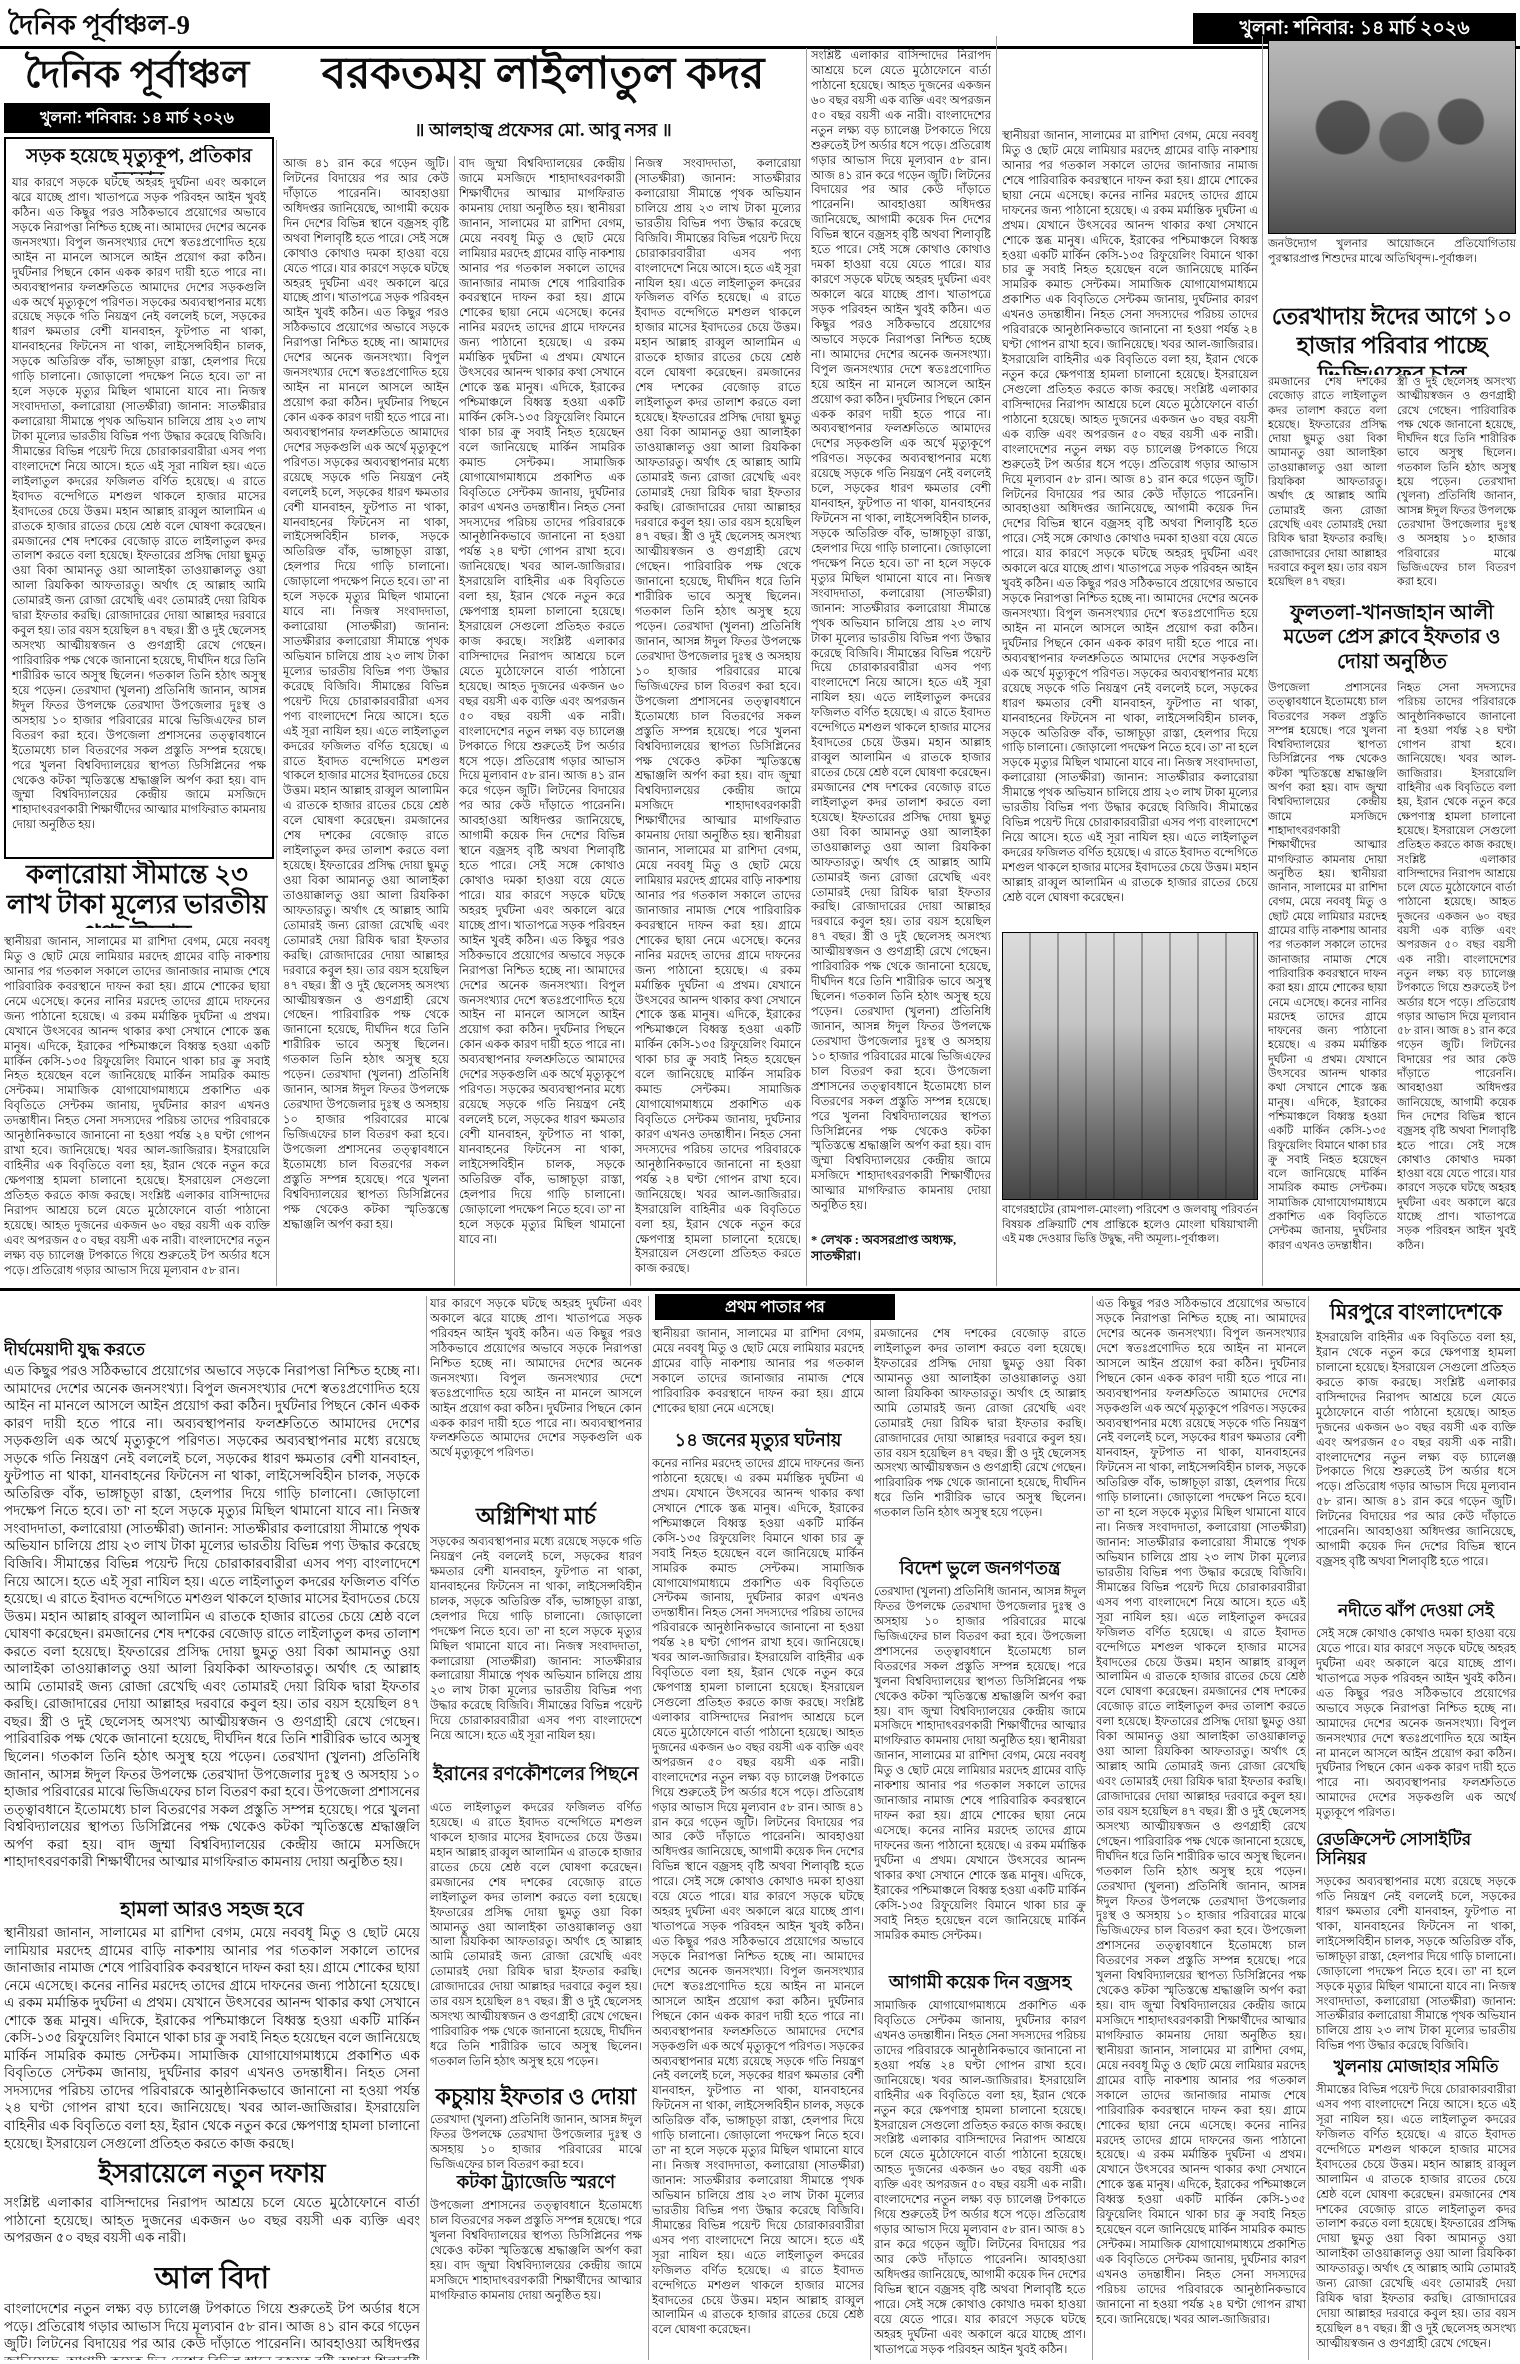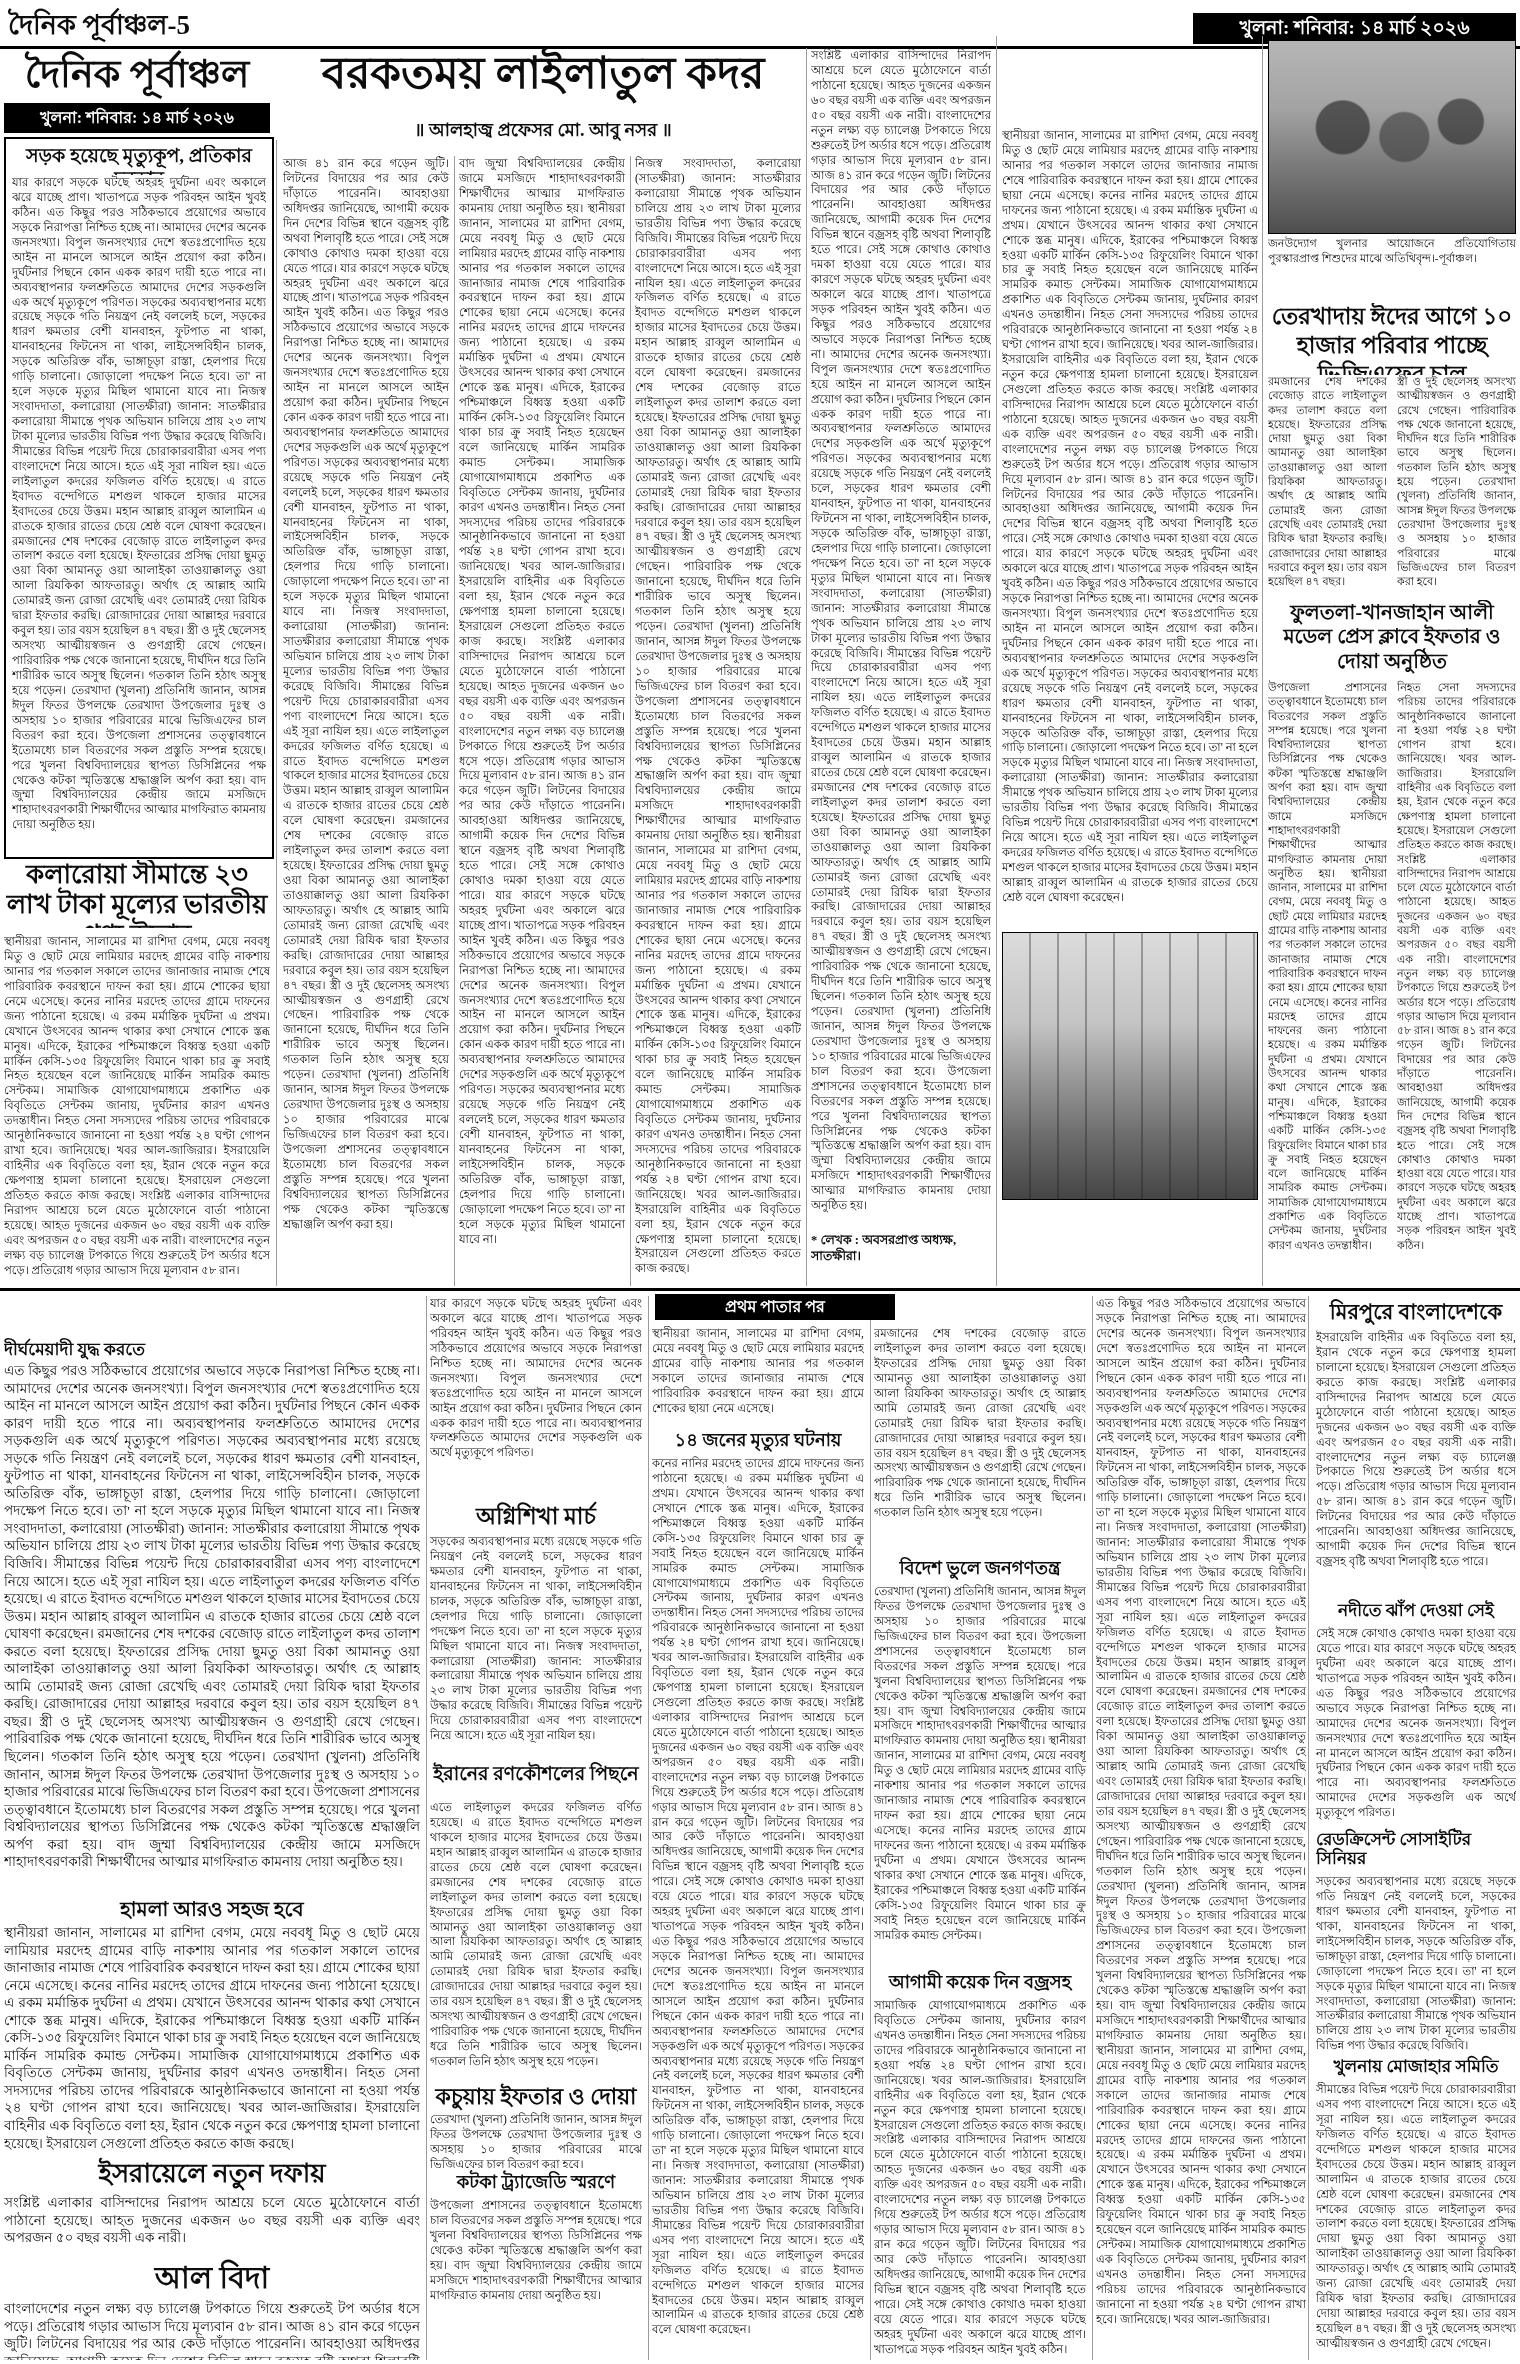--- a/index.html
+++ b/index.html
@@ -23,21 +23,21 @@
      linear-gradient(180deg,#b6b6b6 0%,#a3a3a3 35%,#7e7e7e 62%,#4e4e4e 100%);}
   #photo2{background:
      repeating-linear-gradient(90deg, transparent 0 26px, rgba(30,30,30,.35) 26px 28px),
      linear-gradient(180deg,#dcdcdc 0%,#c4c4c4 34%,#9e9e9e 52%,#6d6d6d 76%,#454545 100%);}
 </style>
 </head>
 <body>
 
 <div id="page">
 
-  <div class="abs" style="left:8px;top:4px;width:420px;height:38px;font-size:27px;font-weight:bold;">দৈনিক পূর্বাঞ্চল-5</div>
+  <div class="abs" style="left:8px;top:4px;width:420px;height:38px;font-size:27px;font-weight:bold;">দৈনিক পূর্বাঞ্চল-9</div>
   <div class="abs bar" style="left:1193px;top:13px;width:323px;height:31px;font-size:19px;">খুলনা: শনিবার: ১৪ মার্চ ২০২৬</div>
   <div class="hrule" style="left:0;top:46px;width:1520px;height:3px;"></div>
 
   <div class="abs" style="left:4px;top:54px;width:266px;height:46px;text-align:center;font-size:38px;font-weight:bold;line-height:1.1;">দৈনিক পূর্বাঞ্চল</div>
   <div class="abs bar" style="left:4px;top:103px;width:266px;height:30px;font-size:16px;">খুলনা: শনিবার: ১৪ মার্চ ২০২৬</div>
 
   <div class="abs" style="left:4px;top:137px;width:254px;height:706px;border:2px solid #000;padding:6px;">
     <div class="hl" style="font-size:19px;line-height:1.2;height:30px;overflow:hidden;">সড়ক হয়েছে মৃত্যুকূপ, প্রতিকার দরকার</div>
     <div class="fill-text" style="height:668px;font-size:11.5px;">যার কারণে সড়কে ঘটছে অহরহ দুর্ঘটনা এবং অকালে ঝরে যাচ্ছে প্রাণ। খাতাপত্রে সড়ক পরিবহন আইন খুবই কঠিন। এত কিছুর পরও সঠিকভাবে প্রয়োগের অভাবে সড়কে নিরাপত্তা নিশ্চিত হচ্ছে না। আমাদের দেশের অনেক জনসংখ্যা। বিপুল জনসংখ্যার দেশে স্বতঃপ্রণোদিত হয়ে আইন না মানলে আসলে আইন প্রয়োগ করা কঠিন। দুর্ঘটনার পিছনে কোন একক কারণ দায়ী হতে পারে না। অব্যবস্থাপনার ফলশ্রুতিতে আমাদের দেশের সড়কগুলি এক অর্থে মৃত্যুকূপে পরিণত। সড়কের অব্যবস্থাপনার মধ্যে রয়েছে সড়কে গতি নিয়ন্ত্রণ নেই বললেই চলে, সড়কের ধারণ ক্ষমতার বেশী যানবাহন, ফুটপাত না থাকা, যানবাহনের ফিটনেস না থাকা, লাইসেন্সবিহীন চালক, সড়কে অতিরিক্ত বাঁক, ভাঙ্গাচূড়া রাস্তা, হেলপার দিয়ে গাড়ি চালানো। জোড়ালো পদক্ষেপ নিতে হবে। তা' না হলে সড়কে মৃত্যুর মিছিল থামানো যাবে না। নিজস্ব সংবাদদাতা, কলারোয়া (সাতক্ষীরা) জানান: সাতক্ষীরার কলারোয়া সীমান্তে পৃথক অভিযান চালিয়ে প্রায় ২৩ লাখ টাকা মূল্যের ভারতীয় বিভিন্ন পণ্য উদ্ধার করেছে বিজিবি। সীমান্তের বিভিন্ন পয়েন্ট দিয়ে চোরাকারবারীরা এসব পণ্য বাংলাদেশে নিয়ে আসে। হতে এই সূরা নাযিল হয়। এতে লাইলাতুল কদরের ফজিলত বর্ণিত হয়েছে। এ রাতে ইবাদত বন্দেগিতে মশগুল থাকলে হাজার মাসের ইবাদতের চেয়ে উত্তম। মহান আল্লাহ রাব্বুল আলামিন এ রাতকে হাজার রাতের চেয়ে শ্রেষ্ঠ বলে ঘোষণা করেছেন। রমজানের শেষ দশকের বেজোড় রাতে লাইলাতুল কদর তালাশ করতে বলা হয়েছে। ইফতারের প্রসিদ্ধ দোয়া ছুমতু ওয়া বিকা আমানতু ওয়া আলাইকা তাওয়াক্কালতু ওয়া আলা রিযকিকা আফতারতু। অর্থাৎ হে আল্লাহ আমি তোমারই জন্য রোজা রেখেছি এবং তোমারই দেয়া রিযিক দ্বারা ইফতার করছি। রোজাদারের দোয়া আল্লাহর দরবারে কবুল হয়। তার বয়স হয়েছিল ৪৭ বছর। স্ত্রী ও দুই ছেলেসহ অসংখ্য আত্মীয়স্বজন ও গুণগ্রাহী রেখে গেছেন। পারিবারিক পক্ষ থেকে জানানো হয়েছে, দীর্ঘদিন ধরে তিনি শারীরিক ভাবে অসুস্থ ছিলেন। গতকাল তিনি হঠাৎ অসুস্থ হয়ে পড়েন। তেরখাদা (খুলনা) প্রতিনিধি জানান, আসন্ন ঈদুল ফিতর উপলক্ষে তেরখাদা উপজেলার দুঃস্থ ও অসহায় ১০ হাজার পরিবারের মাঝে ভিজিএফের চাল বিতরণ করা হবে। উপজেলা প্রশাসনের তত্ত্বাবধানে ইতোমধ্যে চাল বিতরণের সকল প্রস্তুতি সম্পন্ন হয়েছে। পরে খুলনা বিশ্ববিদ্যালয়ের স্থাপত্য ডিসিপ্লিনের পক্ষ থেকেও কটকা স্মৃতিস্তম্ভে শ্রদ্ধাঞ্জলি অর্পণ করা হয়। বাদ জুম্মা বিশ্ববিদ্যালয়ের কেন্দ্রীয় জামে মসজিদে শাহাদাৎবরণকারী শিক্ষার্থীদের আত্মার মাগফিরাত কামনায় দোয়া অনুষ্ঠিত হয়।</div>
   </div>
@@ -48,20 +48,21 @@
   <div class="abs hl" style="left:283px;top:48px;width:520px;height:58px;font-size:44px;line-height:1.2;overflow:hidden;">বরকতময় লাইলাতুল কদর</div>
   <div class="abs hl" style="left:283px;top:116px;width:520px;height:30px;font-size:18px;overflow:hidden;">॥ আলহাজ্ব প্রফেসর মো. আবু নসর ॥</div>
   <div class="abs fill-text" style="left:283px;top:156px;width:166px;height:1128px;font-size:11.5px;">আজ ৪১ রান করে গড়েন জুটি। লিটনের বিদায়ের পর আর কেউ দাঁড়াতে পারেননি। আবহাওয়া অধিদপ্তর জানিয়েছে, আগামী কয়েক দিন দেশের বিভিন্ন স্থানে বজ্রসহ বৃষ্টি অথবা শিলাবৃষ্টি হতে পারে। সেই সঙ্গে কোথাও কোথাও দমকা হাওয়া বয়ে যেতে পারে। যার কারণে সড়কে ঘটছে অহরহ দুর্ঘটনা এবং অকালে ঝরে যাচ্ছে প্রাণ। খাতাপত্রে সড়ক পরিবহন আইন খুবই কঠিন। এত কিছুর পরও সঠিকভাবে প্রয়োগের অভাবে সড়কে নিরাপত্তা নিশ্চিত হচ্ছে না। আমাদের দেশের অনেক জনসংখ্যা। বিপুল জনসংখ্যার দেশে স্বতঃপ্রণোদিত হয়ে আইন না মানলে আসলে আইন প্রয়োগ করা কঠিন। দুর্ঘটনার পিছনে কোন একক কারণ দায়ী হতে পারে না। অব্যবস্থাপনার ফলশ্রুতিতে আমাদের দেশের সড়কগুলি এক অর্থে মৃত্যুকূপে পরিণত। সড়কের অব্যবস্থাপনার মধ্যে রয়েছে সড়কে গতি নিয়ন্ত্রণ নেই বললেই চলে, সড়কের ধারণ ক্ষমতার বেশী যানবাহন, ফুটপাত না থাকা, যানবাহনের ফিটনেস না থাকা, লাইসেন্সবিহীন চালক, সড়কে অতিরিক্ত বাঁক, ভাঙ্গাচূড়া রাস্তা, হেলপার দিয়ে গাড়ি চালানো। জোড়ালো পদক্ষেপ নিতে হবে। তা' না হলে সড়কে মৃত্যুর মিছিল থামানো যাবে না। নিজস্ব সংবাদদাতা, কলারোয়া (সাতক্ষীরা) জানান: সাতক্ষীরার কলারোয়া সীমান্তে পৃথক অভিযান চালিয়ে প্রায় ২৩ লাখ টাকা মূল্যের ভারতীয় বিভিন্ন পণ্য উদ্ধার করেছে বিজিবি। সীমান্তের বিভিন্ন পয়েন্ট দিয়ে চোরাকারবারীরা এসব পণ্য বাংলাদেশে নিয়ে আসে। হতে এই সূরা নাযিল হয়। এতে লাইলাতুল কদরের ফজিলত বর্ণিত হয়েছে। এ রাতে ইবাদত বন্দেগিতে মশগুল থাকলে হাজার মাসের ইবাদতের চেয়ে উত্তম। মহান আল্লাহ রাব্বুল আলামিন এ রাতকে হাজার রাতের চেয়ে শ্রেষ্ঠ বলে ঘোষণা করেছেন। রমজানের শেষ দশকের বেজোড় রাতে লাইলাতুল কদর তালাশ করতে বলা হয়েছে। ইফতারের প্রসিদ্ধ দোয়া ছুমতু ওয়া বিকা আমানতু ওয়া আলাইকা তাওয়াক্কালতু ওয়া আলা রিযকিকা আফতারতু। অর্থাৎ হে আল্লাহ আমি তোমারই জন্য রোজা রেখেছি এবং তোমারই দেয়া রিযিক দ্বারা ইফতার করছি। রোজাদারের দোয়া আল্লাহর দরবারে কবুল হয়। তার বয়স হয়েছিল ৪৭ বছর। স্ত্রী ও দুই ছেলেসহ অসংখ্য আত্মীয়স্বজন ও গুণগ্রাহী রেখে গেছেন। পারিবারিক পক্ষ থেকে জানানো হয়েছে, দীর্ঘদিন ধরে তিনি শারীরিক ভাবে অসুস্থ ছিলেন। গতকাল তিনি হঠাৎ অসুস্থ হয়ে পড়েন। তেরখাদা (খুলনা) প্রতিনিধি জানান, আসন্ন ঈদুল ফিতর উপলক্ষে তেরখাদা উপজেলার দুঃস্থ ও অসহায় ১০ হাজার পরিবারের মাঝে ভিজিএফের চাল বিতরণ করা হবে। উপজেলা প্রশাসনের তত্ত্বাবধানে ইতোমধ্যে চাল বিতরণের সকল প্রস্তুতি সম্পন্ন হয়েছে। পরে খুলনা বিশ্ববিদ্যালয়ের স্থাপত্য ডিসিপ্লিনের পক্ষ থেকেও কটকা স্মৃতিস্তম্ভে শ্রদ্ধাঞ্জলি অর্পণ করা হয়।</div>
   <div class="abs fill-text" style="left:459px;top:156px;width:166px;height:1128px;font-size:11.5px;">বাদ জুম্মা বিশ্ববিদ্যালয়ের কেন্দ্রীয় জামে মসজিদে শাহাদাৎবরণকারী শিক্ষার্থীদের আত্মার মাগফিরাত কামনায় দোয়া অনুষ্ঠিত হয়। স্থানীয়রা জানান, সালামের মা রাশিদা বেগম, মেয়ে নববধূ মিতু ও ছোট মেয়ে লামিয়ার মরদেহ গ্রামের বাড়ি নাকশায় আনার পর গতকাল সকালে তাদের জানাজার নামাজ শেষে পারিবারিক কবরস্থানে দাফন করা হয়। গ্রামে শোকের ছায়া নেমে এসেছে। কনের নানির মরদেহ তাদের গ্রামে দাফনের জন্য পাঠানো হয়েছে। এ রকম মর্মান্তিক দুর্ঘটনা এ প্রথম। যেখানে উৎসবের আনন্দ থাকার কথা সেখানে শোকে স্তব্ধ মানুষ। এদিকে, ইরাকের পশ্চিমাঞ্চলে বিধ্বস্ত হওয়া একটি মার্কিন কেসি-১৩৫ রিফুয়েলিং বিমানে থাকা চার ক্রু সবাই নিহত হয়েছেন বলে জানিয়েছে মার্কিন সামরিক কমান্ড সেন্টকম। সামাজিক যোগাযোগমাধ্যমে প্রকাশিত এক বিবৃতিতে সেন্টকম জানায়, দুর্ঘটনার কারণ এখনও তদন্তাধীন। নিহত সেনা সদস্যদের পরিচয় তাদের পরিবারকে আনুষ্ঠানিকভাবে জানানো না হওয়া পর্যন্ত ২৪ ঘণ্টা গোপন রাখা হবে। জানিয়েছে। খবর আল-জাজিরার। ইসরায়েলি বাহিনীর এক বিবৃতিতে বলা হয়, ইরান থেকে নতুন করে ক্ষেপণাস্ত্র হামলা চালানো হয়েছে। ইসরায়েল সেগুলো প্রতিহত করতে কাজ করছে। সংশ্লিষ্ট এলাকার বাসিন্দাদের নিরাপদ আশ্রয়ে চলে যেতে মুঠোফোনে বার্তা পাঠানো হয়েছে। আহত দুজনের একজন ৬০ বছর বয়সী এক ব্যক্তি এবং অপরজন ৫০ বছর বয়সী এক নারী। বাংলাদেশের নতুন লক্ষ্য বড় চ্যালেঞ্জ টপকাতে গিয়ে শুরুতেই টপ অর্ডার ধসে পড়ে। প্রতিরোধ গড়ার আভাস দিয়ে মূল্যবান ৫৮ রান। আজ ৪১ রান করে গড়েন জুটি। লিটনের বিদায়ের পর আর কেউ দাঁড়াতে পারেননি। আবহাওয়া অধিদপ্তর জানিয়েছে, আগামী কয়েক দিন দেশের বিভিন্ন স্থানে বজ্রসহ বৃষ্টি অথবা শিলাবৃষ্টি হতে পারে। সেই সঙ্গে কোথাও কোথাও দমকা হাওয়া বয়ে যেতে পারে। যার কারণে সড়কে ঘটছে অহরহ দুর্ঘটনা এবং অকালে ঝরে যাচ্ছে প্রাণ। খাতাপত্রে সড়ক পরিবহন আইন খুবই কঠিন। এত কিছুর পরও সঠিকভাবে প্রয়োগের অভাবে সড়কে নিরাপত্তা নিশ্চিত হচ্ছে না। আমাদের দেশের অনেক জনসংখ্যা। বিপুল জনসংখ্যার দেশে স্বতঃপ্রণোদিত হয়ে আইন না মানলে আসলে আইন প্রয়োগ করা কঠিন। দুর্ঘটনার পিছনে কোন একক কারণ দায়ী হতে পারে না। অব্যবস্থাপনার ফলশ্রুতিতে আমাদের দেশের সড়কগুলি এক অর্থে মৃত্যুকূপে পরিণত। সড়কের অব্যবস্থাপনার মধ্যে রয়েছে সড়কে গতি নিয়ন্ত্রণ নেই বললেই চলে, সড়কের ধারণ ক্ষমতার বেশী যানবাহন, ফুটপাত না থাকা, যানবাহনের ফিটনেস না থাকা, লাইসেন্সবিহীন চালক, সড়কে অতিরিক্ত বাঁক, ভাঙ্গাচূড়া রাস্তা, হেলপার দিয়ে গাড়ি চালানো। জোড়ালো পদক্ষেপ নিতে হবে। তা' না হলে সড়কে মৃত্যুর মিছিল থামানো যাবে না।</div>
   <div class="abs fill-text" style="left:635px;top:156px;width:166px;height:1128px;font-size:11.5px;">নিজস্ব সংবাদদাতা, কলারোয়া (সাতক্ষীরা) জানান: সাতক্ষীরার কলারোয়া সীমান্তে পৃথক অভিযান চালিয়ে প্রায় ২৩ লাখ টাকা মূল্যের ভারতীয় বিভিন্ন পণ্য উদ্ধার করেছে বিজিবি। সীমান্তের বিভিন্ন পয়েন্ট দিয়ে চোরাকারবারীরা এসব পণ্য বাংলাদেশে নিয়ে আসে। হতে এই সূরা নাযিল হয়। এতে লাইলাতুল কদরের ফজিলত বর্ণিত হয়েছে। এ রাতে ইবাদত বন্দেগিতে মশগুল থাকলে হাজার মাসের ইবাদতের চেয়ে উত্তম। মহান আল্লাহ রাব্বুল আলামিন এ রাতকে হাজার রাতের চেয়ে শ্রেষ্ঠ বলে ঘোষণা করেছেন। রমজানের শেষ দশকের বেজোড় রাতে লাইলাতুল কদর তালাশ করতে বলা হয়েছে। ইফতারের প্রসিদ্ধ দোয়া ছুমতু ওয়া বিকা আমানতু ওয়া আলাইকা তাওয়াক্কালতু ওয়া আলা রিযকিকা আফতারতু। অর্থাৎ হে আল্লাহ আমি তোমারই জন্য রোজা রেখেছি এবং তোমারই দেয়া রিযিক দ্বারা ইফতার করছি। রোজাদারের দোয়া আল্লাহর দরবারে কবুল হয়। তার বয়স হয়েছিল ৪৭ বছর। স্ত্রী ও দুই ছেলেসহ অসংখ্য আত্মীয়স্বজন ও গুণগ্রাহী রেখে গেছেন। পারিবারিক পক্ষ থেকে জানানো হয়েছে, দীর্ঘদিন ধরে তিনি শারীরিক ভাবে অসুস্থ ছিলেন। গতকাল তিনি হঠাৎ অসুস্থ হয়ে পড়েন। তেরখাদা (খুলনা) প্রতিনিধি জানান, আসন্ন ঈদুল ফিতর উপলক্ষে তেরখাদা উপজেলার দুঃস্থ ও অসহায় ১০ হাজার পরিবারের মাঝে ভিজিএফের চাল বিতরণ করা হবে। উপজেলা প্রশাসনের তত্ত্বাবধানে ইতোমধ্যে চাল বিতরণের সকল প্রস্তুতি সম্পন্ন হয়েছে। পরে খুলনা বিশ্ববিদ্যালয়ের স্থাপত্য ডিসিপ্লিনের পক্ষ থেকেও কটকা স্মৃতিস্তম্ভে শ্রদ্ধাঞ্জলি অর্পণ করা হয়। বাদ জুম্মা বিশ্ববিদ্যালয়ের কেন্দ্রীয় জামে মসজিদে শাহাদাৎবরণকারী শিক্ষার্থীদের আত্মার মাগফিরাত কামনায় দোয়া অনুষ্ঠিত হয়। স্থানীয়রা জানান, সালামের মা রাশিদা বেগম, মেয়ে নববধূ মিতু ও ছোট মেয়ে লামিয়ার মরদেহ গ্রামের বাড়ি নাকশায় আনার পর গতকাল সকালে তাদের জানাজার নামাজ শেষে পারিবারিক কবরস্থানে দাফন করা হয়। গ্রামে শোকের ছায়া নেমে এসেছে। কনের নানির মরদেহ তাদের গ্রামে দাফনের জন্য পাঠানো হয়েছে। এ রকম মর্মান্তিক দুর্ঘটনা এ প্রথম। যেখানে উৎসবের আনন্দ থাকার কথা সেখানে শোকে স্তব্ধ মানুষ। এদিকে, ইরাকের পশ্চিমাঞ্চলে বিধ্বস্ত হওয়া একটি মার্কিন কেসি-১৩৫ রিফুয়েলিং বিমানে থাকা চার ক্রু সবাই নিহত হয়েছেন বলে জানিয়েছে মার্কিন সামরিক কমান্ড সেন্টকম। সামাজিক যোগাযোগমাধ্যমে প্রকাশিত এক বিবৃতিতে সেন্টকম জানায়, দুর্ঘটনার কারণ এখনও তদন্তাধীন। নিহত সেনা সদস্যদের পরিচয় তাদের পরিবারকে আনুষ্ঠানিকভাবে জানানো না হওয়া পর্যন্ত ২৪ ঘণ্টা গোপন রাখা হবে। জানিয়েছে। খবর আল-জাজিরার। ইসরায়েলি বাহিনীর এক বিবৃতিতে বলা হয়, ইরান থেকে নতুন করে ক্ষেপণাস্ত্র হামলা চালানো হয়েছে। ইসরায়েল সেগুলো প্রতিহত করতে কাজ করছে।</div>
   <div class="abs fill-text" style="left:811px;top:48px;width:180px;height:1180px;font-size:11.5px;">সংশ্লিষ্ট এলাকার বাসিন্দাদের নিরাপদ আশ্রয়ে চলে যেতে মুঠোফোনে বার্তা পাঠানো হয়েছে। আহত দুজনের একজন ৬০ বছর বয়সী এক ব্যক্তি এবং অপরজন ৫০ বছর বয়সী এক নারী। বাংলাদেশের নতুন লক্ষ্য বড় চ্যালেঞ্জ টপকাতে গিয়ে শুরুতেই টপ অর্ডার ধসে পড়ে। প্রতিরোধ গড়ার আভাস দিয়ে মূল্যবান ৫৮ রান। আজ ৪১ রান করে গড়েন জুটি। লিটনের বিদায়ের পর আর কেউ দাঁড়াতে পারেননি। আবহাওয়া অধিদপ্তর জানিয়েছে, আগামী কয়েক দিন দেশের বিভিন্ন স্থানে বজ্রসহ বৃষ্টি অথবা শিলাবৃষ্টি হতে পারে। সেই সঙ্গে কোথাও কোথাও দমকা হাওয়া বয়ে যেতে পারে। যার কারণে সড়কে ঘটছে অহরহ দুর্ঘটনা এবং অকালে ঝরে যাচ্ছে প্রাণ। খাতাপত্রে সড়ক পরিবহন আইন খুবই কঠিন। এত কিছুর পরও সঠিকভাবে প্রয়োগের অভাবে সড়কে নিরাপত্তা নিশ্চিত হচ্ছে না। আমাদের দেশের অনেক জনসংখ্যা। বিপুল জনসংখ্যার দেশে স্বতঃপ্রণোদিত হয়ে আইন না মানলে আসলে আইন প্রয়োগ করা কঠিন। দুর্ঘটনার পিছনে কোন একক কারণ দায়ী হতে পারে না। অব্যবস্থাপনার ফলশ্রুতিতে আমাদের দেশের সড়কগুলি এক অর্থে মৃত্যুকূপে পরিণত। সড়কের অব্যবস্থাপনার মধ্যে রয়েছে সড়কে গতি নিয়ন্ত্রণ নেই বললেই চলে, সড়কের ধারণ ক্ষমতার বেশী যানবাহন, ফুটপাত না থাকা, যানবাহনের ফিটনেস না থাকা, লাইসেন্সবিহীন চালক, সড়কে অতিরিক্ত বাঁক, ভাঙ্গাচূড়া রাস্তা, হেলপার দিয়ে গাড়ি চালানো। জোড়ালো পদক্ষেপ নিতে হবে। তা' না হলে সড়কে মৃত্যুর মিছিল থামানো যাবে না। নিজস্ব সংবাদদাতা, কলারোয়া (সাতক্ষীরা) জানান: সাতক্ষীরার কলারোয়া সীমান্তে পৃথক অভিযান চালিয়ে প্রায় ২৩ লাখ টাকা মূল্যের ভারতীয় বিভিন্ন পণ্য উদ্ধার করেছে বিজিবি। সীমান্তের বিভিন্ন পয়েন্ট দিয়ে চোরাকারবারীরা এসব পণ্য বাংলাদেশে নিয়ে আসে। হতে এই সূরা নাযিল হয়। এতে লাইলাতুল কদরের ফজিলত বর্ণিত হয়েছে। এ রাতে ইবাদত বন্দেগিতে মশগুল থাকলে হাজার মাসের ইবাদতের চেয়ে উত্তম। মহান আল্লাহ রাব্বুল আলামিন এ রাতকে হাজার রাতের চেয়ে শ্রেষ্ঠ বলে ঘোষণা করেছেন। রমজানের শেষ দশকের বেজোড় রাতে লাইলাতুল কদর তালাশ করতে বলা হয়েছে। ইফতারের প্রসিদ্ধ দোয়া ছুমতু ওয়া বিকা আমানতু ওয়া আলাইকা তাওয়াক্কালতু ওয়া আলা রিযকিকা আফতারতু। অর্থাৎ হে আল্লাহ আমি তোমারই জন্য রোজা রেখেছি এবং তোমারই দেয়া রিযিক দ্বারা ইফতার করছি। রোজাদারের দোয়া আল্লাহর দরবারে কবুল হয়। তার বয়স হয়েছিল ৪৭ বছর। স্ত্রী ও দুই ছেলেসহ অসংখ্য আত্মীয়স্বজন ও গুণগ্রাহী রেখে গেছেন। পারিবারিক পক্ষ থেকে জানানো হয়েছে, দীর্ঘদিন ধরে তিনি শারীরিক ভাবে অসুস্থ ছিলেন। গতকাল তিনি হঠাৎ অসুস্থ হয়ে পড়েন। তেরখাদা (খুলনা) প্রতিনিধি জানান, আসন্ন ঈদুল ফিতর উপলক্ষে তেরখাদা উপজেলার দুঃস্থ ও অসহায় ১০ হাজার পরিবারের মাঝে ভিজিএফের চাল বিতরণ করা হবে। উপজেলা প্রশাসনের তত্ত্বাবধানে ইতোমধ্যে চাল বিতরণের সকল প্রস্তুতি সম্পন্ন হয়েছে। পরে খুলনা বিশ্ববিদ্যালয়ের স্থাপত্য ডিসিপ্লিনের পক্ষ থেকেও কটকা স্মৃতিস্তম্ভে শ্রদ্ধাঞ্জলি অর্পণ করা হয়। বাদ জুম্মা বিশ্ববিদ্যালয়ের কেন্দ্রীয় জামে মসজিদে শাহাদাৎবরণকারী শিক্ষার্থীদের আত্মার মাগফিরাত কামনায় দোয়া অনুষ্ঠিত হয়।</div>
   <div class="abs author-note" style="left:811px;top:1232px;width:180px;height:52px;">* লেখক : অবসরপ্রাপ্ত অধ্যক্ষ, সাতক্ষীরা।</div>
 
   <div class="abs fill-text" style="left:1002px;top:128px;width:256px;height:800px;font-size:11.5px;">স্থানীয়রা জানান, সালামের মা রাশিদা বেগম, মেয়ে নববধূ মিতু ও ছোট মেয়ে লামিয়ার মরদেহ গ্রামের বাড়ি নাকশায় আনার পর গতকাল সকালে তাদের জানাজার নামাজ শেষে পারিবারিক কবরস্থানে দাফন করা হয়। গ্রামে শোকের ছায়া নেমে এসেছে। কনের নানির মরদেহ তাদের গ্রামে দাফনের জন্য পাঠানো হয়েছে। এ রকম মর্মান্তিক দুর্ঘটনা এ প্রথম। যেখানে উৎসবের আনন্দ থাকার কথা সেখানে শোকে স্তব্ধ মানুষ। এদিকে, ইরাকের পশ্চিমাঞ্চলে বিধ্বস্ত হওয়া একটি মার্কিন কেসি-১৩৫ রিফুয়েলিং বিমানে থাকা চার ক্রু সবাই নিহত হয়েছেন বলে জানিয়েছে মার্কিন সামরিক কমান্ড সেন্টকম। সামাজিক যোগাযোগমাধ্যমে প্রকাশিত এক বিবৃতিতে সেন্টকম জানায়, দুর্ঘটনার কারণ এখনও তদন্তাধীন। নিহত সেনা সদস্যদের পরিচয় তাদের পরিবারকে আনুষ্ঠানিকভাবে জানানো না হওয়া পর্যন্ত ২৪ ঘণ্টা গোপন রাখা হবে। জানিয়েছে। খবর আল-জাজিরার। ইসরায়েলি বাহিনীর এক বিবৃতিতে বলা হয়, ইরান থেকে নতুন করে ক্ষেপণাস্ত্র হামলা চালানো হয়েছে। ইসরায়েল সেগুলো প্রতিহত করতে কাজ করছে। সংশ্লিষ্ট এলাকার বাসিন্দাদের নিরাপদ আশ্রয়ে চলে যেতে মুঠোফোনে বার্তা পাঠানো হয়েছে। আহত দুজনের একজন ৬০ বছর বয়সী এক ব্যক্তি এবং অপরজন ৫০ বছর বয়সী এক নারী। বাংলাদেশের নতুন লক্ষ্য বড় চ্যালেঞ্জ টপকাতে গিয়ে শুরুতেই টপ অর্ডার ধসে পড়ে। প্রতিরোধ গড়ার আভাস দিয়ে মূল্যবান ৫৮ রান। আজ ৪১ রান করে গড়েন জুটি। লিটনের বিদায়ের পর আর কেউ দাঁড়াতে পারেননি। আবহাওয়া অধিদপ্তর জানিয়েছে, আগামী কয়েক দিন দেশের বিভিন্ন স্থানে বজ্রসহ বৃষ্টি অথবা শিলাবৃষ্টি হতে পারে। সেই সঙ্গে কোথাও কোথাও দমকা হাওয়া বয়ে যেতে পারে। যার কারণে সড়কে ঘটছে অহরহ দুর্ঘটনা এবং অকালে ঝরে যাচ্ছে প্রাণ। খাতাপত্রে সড়ক পরিবহন আইন খুবই কঠিন। এত কিছুর পরও সঠিকভাবে প্রয়োগের অভাবে সড়কে নিরাপত্তা নিশ্চিত হচ্ছে না। আমাদের দেশের অনেক জনসংখ্যা। বিপুল জনসংখ্যার দেশে স্বতঃপ্রণোদিত হয়ে আইন না মানলে আসলে আইন প্রয়োগ করা কঠিন। দুর্ঘটনার পিছনে কোন একক কারণ দায়ী হতে পারে না। অব্যবস্থাপনার ফলশ্রুতিতে আমাদের দেশের সড়কগুলি এক অর্থে মৃত্যুকূপে পরিণত। সড়কের অব্যবস্থাপনার মধ্যে রয়েছে সড়কে গতি নিয়ন্ত্রণ নেই বললেই চলে, সড়কের ধারণ ক্ষমতার বেশী যানবাহন, ফুটপাত না থাকা, যানবাহনের ফিটনেস না থাকা, লাইসেন্সবিহীন চালক, সড়কে অতিরিক্ত বাঁক, ভাঙ্গাচূড়া রাস্তা, হেলপার দিয়ে গাড়ি চালানো। জোড়ালো পদক্ষেপ নিতে হবে। তা' না হলে সড়কে মৃত্যুর মিছিল থামানো যাবে না। নিজস্ব সংবাদদাতা, কলারোয়া (সাতক্ষীরা) জানান: সাতক্ষীরার কলারোয়া সীমান্তে পৃথক অভিযান চালিয়ে প্রায় ২৩ লাখ টাকা মূল্যের ভারতীয় বিভিন্ন পণ্য উদ্ধার করেছে বিজিবি। সীমান্তের বিভিন্ন পয়েন্ট দিয়ে চোরাকারবারীরা এসব পণ্য বাংলাদেশে নিয়ে আসে। হতে এই সূরা নাযিল হয়। এতে লাইলাতুল কদরের ফজিলত বর্ণিত হয়েছে। এ রাতে ইবাদত বন্দেগিতে মশগুল থাকলে হাজার মাসের ইবাদতের চেয়ে উত্তম। মহান আল্লাহ রাব্বুল আলামিন এ রাতকে হাজার রাতের চেয়ে শ্রেষ্ঠ বলে ঘোষণা করেছেন।</div>
   <div id="photo2" class="abs photo" style="left:1002px;top:932px;width:254px;height:266px;"></div>
+  <div class="abs caption" style="left:1002px;top:1202px;width:256px;height:84px;">বাগেরহাটের (রামপাল-মোংলা) পরিবেশ ও জলবায়ু পরিবর্তন বিষয়ক প্রক্রিয়াটি শেষ প্রান্তিকে হলেও মোংলা ঘষিয়াখালী এই মঞ্চ দেওয়ার ভিত্তি উদ্বুদ্ধ, নদী অমূল্য।-পূর্বাঞ্চল।</div>
 
   <div id="photo1" class="abs photo" style="left:1268px;top:40px;width:246px;height:192px;"></div>
   <div class="abs caption" style="left:1268px;top:236px;width:248px;height:56px;">জনউদ্যোগ খুলনার আয়োজনে প্রতিযোগিতায় পুরস্কারপ্রাপ্ত শিশুদের মাঝে অতিথিবৃন্দ।-পূর্বাঞ্চল।</div>
   <div class="abs hl" style="left:1268px;top:303px;width:248px;height:72px;font-size:23px;line-height:1.25;overflow:hidden;">তেরখাদায় ঈদের আগে ১০ হাজার পরিবার পাচ্ছে ভিজিএফের চাল</div>
   <div class="abs fill-text" style="left:1268px;top:374px;width:119px;height:220px;font-size:11px;">রমজানের শেষ দশকের বেজোড় রাতে লাইলাতুল কদর তালাশ করতে বলা হয়েছে। ইফতারের প্রসিদ্ধ দোয়া ছুমতু ওয়া বিকা আমানতু ওয়া আলাইকা তাওয়াক্কালতু ওয়া আলা রিযকিকা আফতারতু। অর্থাৎ হে আল্লাহ আমি তোমারই জন্য রোজা রেখেছি এবং তোমারই দেয়া রিযিক দ্বারা ইফতার করছি। রোজাদারের দোয়া আল্লাহর দরবারে কবুল হয়। তার বয়স হয়েছিল ৪৭ বছর।</div>
   <div class="abs fill-text" style="left:1397px;top:374px;width:119px;height:220px;font-size:11px;">স্ত্রী ও দুই ছেলেসহ অসংখ্য আত্মীয়স্বজন ও গুণগ্রাহী রেখে গেছেন। পারিবারিক পক্ষ থেকে জানানো হয়েছে, দীর্ঘদিন ধরে তিনি শারীরিক ভাবে অসুস্থ ছিলেন। গতকাল তিনি হঠাৎ অসুস্থ হয়ে পড়েন। তেরখাদা (খুলনা) প্রতিনিধি জানান, আসন্ন ঈদুল ফিতর উপলক্ষে তেরখাদা উপজেলার দুঃস্থ ও অসহায় ১০ হাজার পরিবারের মাঝে ভিজিএফের চাল বিতরণ করা হবে।</div>
   <div class="abs hl" style="left:1268px;top:600px;width:248px;height:74px;font-size:20px;line-height:1.22;overflow:hidden;">ফুলতলা-খানজাহান আলী মডেল প্রেস ক্লাবে ইফতার ও দোয়া অনুষ্ঠিত</div>
   <div class="abs fill-text" style="left:1268px;top:680px;width:119px;height:604px;font-size:11px;">উপজেলা প্রশাসনের তত্ত্বাবধানে ইতোমধ্যে চাল বিতরণের সকল প্রস্তুতি সম্পন্ন হয়েছে। পরে খুলনা বিশ্ববিদ্যালয়ের স্থাপত্য ডিসিপ্লিনের পক্ষ থেকেও কটকা স্মৃতিস্তম্ভে শ্রদ্ধাঞ্জলি অর্পণ করা হয়। বাদ জুম্মা বিশ্ববিদ্যালয়ের কেন্দ্রীয় জামে মসজিদে শাহাদাৎবরণকারী শিক্ষার্থীদের আত্মার মাগফিরাত কামনায় দোয়া অনুষ্ঠিত হয়। স্থানীয়রা জানান, সালামের মা রাশিদা বেগম, মেয়ে নববধূ মিতু ও ছোট মেয়ে লামিয়ার মরদেহ গ্রামের বাড়ি নাকশায় আনার পর গতকাল সকালে তাদের জানাজার নামাজ শেষে পারিবারিক কবরস্থানে দাফন করা হয়। গ্রামে শোকের ছায়া নেমে এসেছে। কনের নানির মরদেহ তাদের গ্রামে দাফনের জন্য পাঠানো হয়েছে। এ রকম মর্মান্তিক দুর্ঘটনা এ প্রথম। যেখানে উৎসবের আনন্দ থাকার কথা সেখানে শোকে স্তব্ধ মানুষ। এদিকে, ইরাকের পশ্চিমাঞ্চলে বিধ্বস্ত হওয়া একটি মার্কিন কেসি-১৩৫ রিফুয়েলিং বিমানে থাকা চার ক্রু সবাই নিহত হয়েছেন বলে জানিয়েছে মার্কিন সামরিক কমান্ড সেন্টকম। সামাজিক যোগাযোগমাধ্যমে প্রকাশিত এক বিবৃতিতে সেন্টকম জানায়, দুর্ঘটনার কারণ এখনও তদন্তাধীন।</div>
   <div class="abs fill-text" style="left:1397px;top:680px;width:119px;height:604px;font-size:11px;">নিহত সেনা সদস্যদের পরিচয় তাদের পরিবারকে আনুষ্ঠানিকভাবে জানানো না হওয়া পর্যন্ত ২৪ ঘণ্টা গোপন রাখা হবে। জানিয়েছে। খবর আল-জাজিরার। ইসরায়েলি বাহিনীর এক বিবৃতিতে বলা হয়, ইরান থেকে নতুন করে ক্ষেপণাস্ত্র হামলা চালানো হয়েছে। ইসরায়েল সেগুলো প্রতিহত করতে কাজ করছে। সংশ্লিষ্ট এলাকার বাসিন্দাদের নিরাপদ আশ্রয়ে চলে যেতে মুঠোফোনে বার্তা পাঠানো হয়েছে। আহত দুজনের একজন ৬০ বছর বয়সী এক ব্যক্তি এবং অপরজন ৫০ বছর বয়সী এক নারী। বাংলাদেশের নতুন লক্ষ্য বড় চ্যালেঞ্জ টপকাতে গিয়ে শুরুতেই টপ অর্ডার ধসে পড়ে। প্রতিরোধ গড়ার আভাস দিয়ে মূল্যবান ৫৮ রান। আজ ৪১ রান করে গড়েন জুটি। লিটনের বিদায়ের পর আর কেউ দাঁড়াতে পারেননি। আবহাওয়া অধিদপ্তর জানিয়েছে, আগামী কয়েক দিন দেশের বিভিন্ন স্থানে বজ্রসহ বৃষ্টি অথবা শিলাবৃষ্টি হতে পারে। সেই সঙ্গে কোথাও কোথাও দমকা হাওয়া বয়ে যেতে পারে। যার কারণে সড়কে ঘটছে অহরহ দুর্ঘটনা এবং অকালে ঝরে যাচ্ছে প্রাণ। খাতাপত্রে সড়ক পরিবহন আইন খুবই কঠিন।</div>
 

